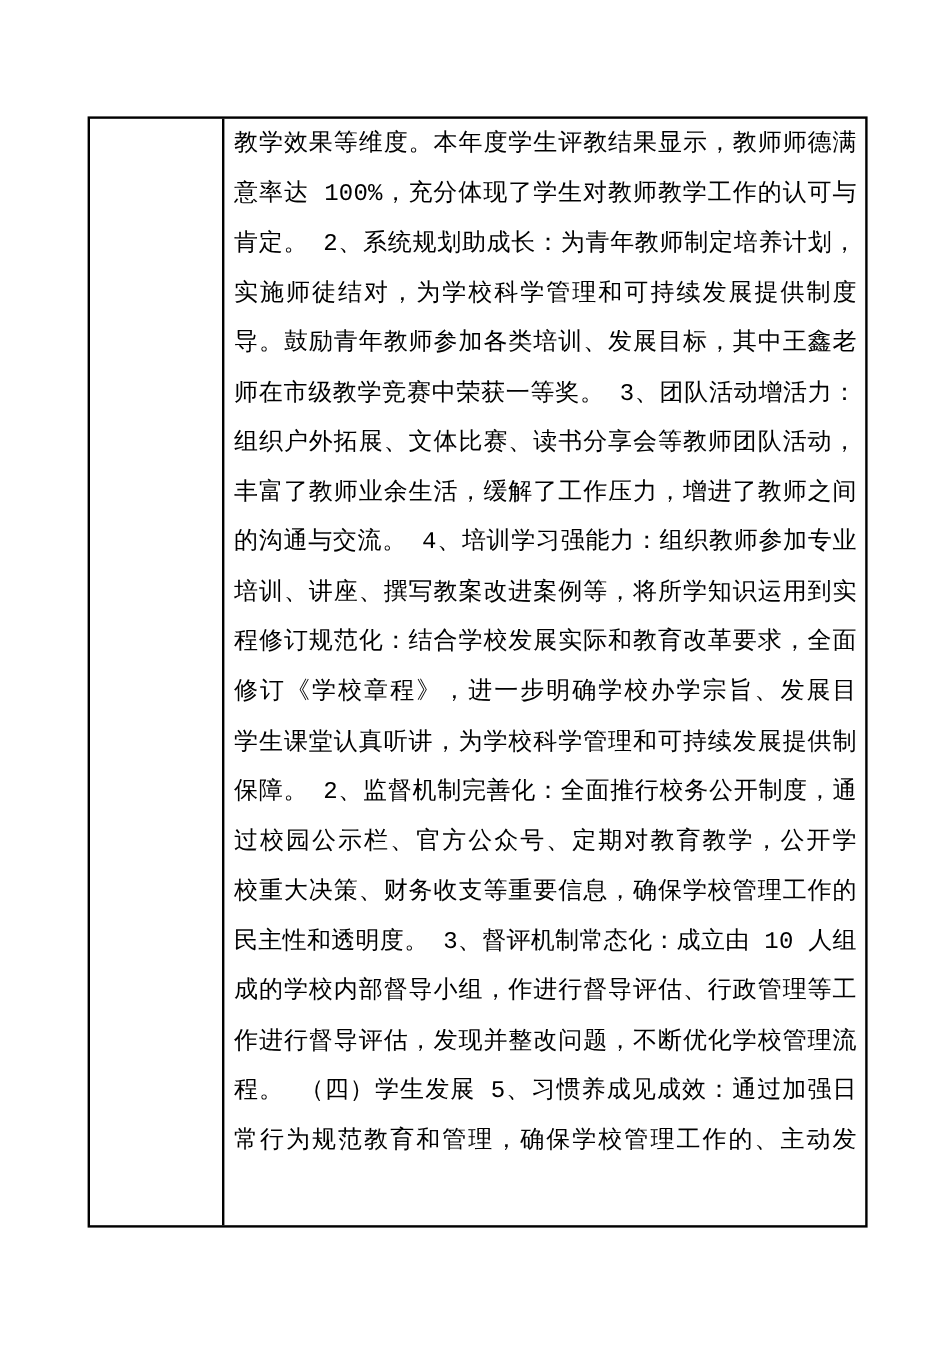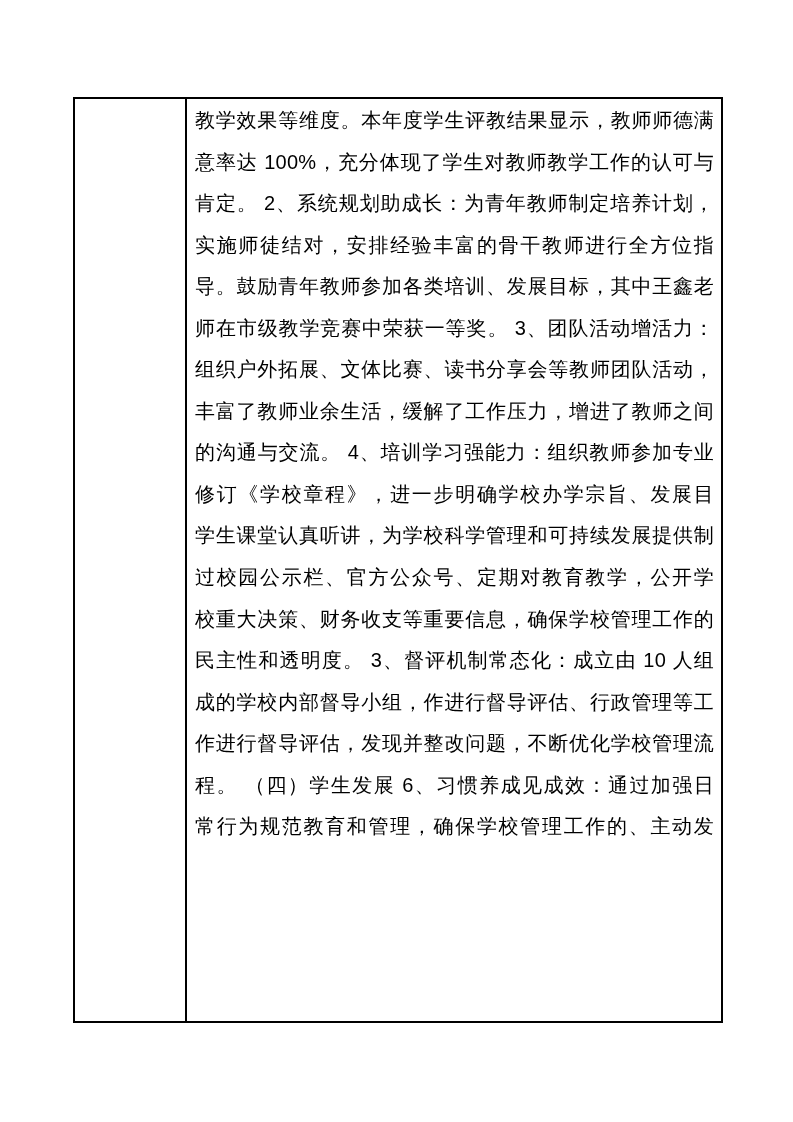--- a/index.html
+++ b/index.html
@@ -6,21 +6,21 @@
     margin: 0;
     padding: 0;
     background: #ffffff;
   }
   .page {
     position: relative;
     width: 793px;
     height: 1122px;
     background: #ffffff;
     overflow: hidden;
-    font-family: Liberation Sans, sans-serif;
+    font-family: Liberation Mono, monospace;
   }
   .doc-table {
     position: absolute;
     left: 73px;
     top: 97px;
     width: 650px;
     height: 926px;
     box-sizing: border-box;
     border: 2px solid #000000;
     display: flex;
@@ -54,30 +54,33 @@
 </head>
 <body>
 
 <div class="page">
   <div class="doc-table">
     <div class="cell-left"></div>
     <div class="cell-right">
         <div class="text-line">教学效果等维度。本年度学生评教结果显示，教师师德满</div>
         <div class="text-line">意率达 100%，充分体现了学生对教师教学工作的认可与</div>
         <div class="text-line">肯定。 2、系统规划助成长：为青年教师制定培养计划，</div>
-        <div class="text-line">实施师徒结对，安排经验丰富的骨干教师进行全方位指</div>
+        <div class="text-line">实施师徒结对，为学校科学管理和可持续发展提供制度</div>
         <div class="text-line">导。鼓励青年教师参加各类培训、发展目标，其中王鑫老</div>
         <div class="text-line">师在市级教学竞赛中荣获一等奖。 3、团队活动增活力：</div>
         <div class="text-line">组织户外拓展、文体比赛、读书分享会等教师团队活动，</div>
         <div class="text-line">丰富了教师业余生活，缓解了工作压力，增进了教师之间</div>
         <div class="text-line">的沟通与交流。 4、培训学习强能力：组织教师参加专业</div>
+        <div class="text-line">培训、讲座、撰写教案改进案例等，将所学知识运用到实</div>
+        <div class="text-line">程修订规范化：结合学校发展实际和教育改革要求，全面</div>
         <div class="text-line">修订《学校章程》，进一步明确学校办学宗旨、发展目标、</div>
         <div class="text-line">学生课堂认真听讲，为学校科学管理和可持续发展提供制度</div>
+        <div class="text-line">保障。 2、监督机制完善化：全面推行校务公开制度，通</div>
         <div class="text-line">过校园公示栏、官方公众号、定期对教育教学，公开学</div>
         <div class="text-line">校重大决策、财务收支等重要信息，确保学校管理工作的</div>
         <div class="text-line">民主性和透明度。 3、督评机制常态化：成立由 10 人组</div>
         <div class="text-line">成的学校内部督导小组，作进行督导评估、行政管理等工</div>
         <div class="text-line">作进行督导评估，发现并整改问题，不断优化学校管理流</div>
-        <div class="text-line">程。 （四）学生发展 6、习惯养成见成效：通过加强日</div>
+        <div class="text-line">程。 （四）学生发展 5、习惯养成见成效：通过加强日</div>
         <div class="text-line">常行为规范教育和管理，确保学校管理工作的、主动发言、</div>
       </div>
   </div>
 </div>
 
 </body></html>

